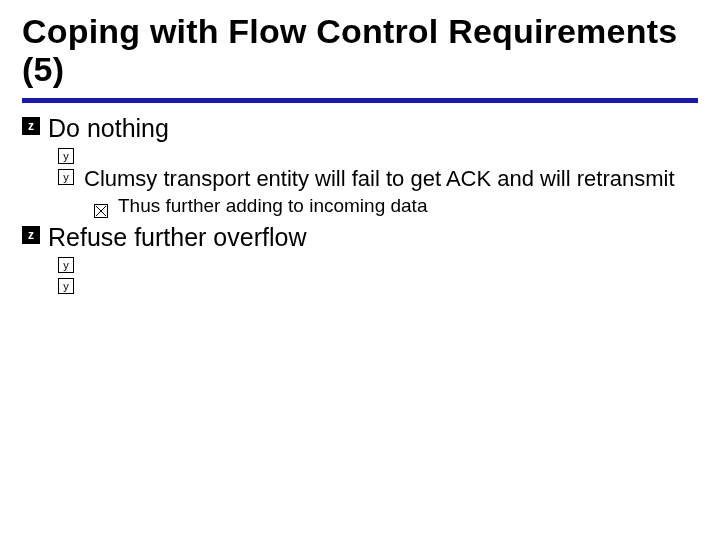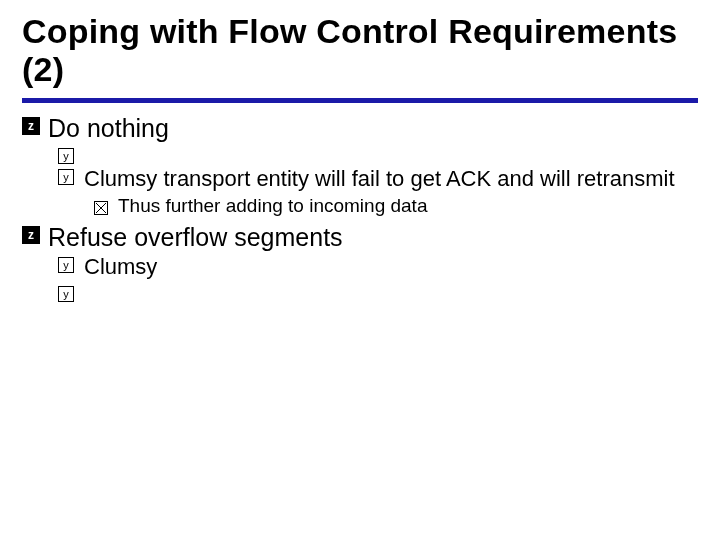--- a/index.html
+++ b/index.html
@@ -18,30 +18,30 @@
     background: #1b1aa8;
     width: 100%;
     margin-bottom: 10px;
   }
   .l1 { display: flex; align-items: flex-start; margin-top: 4px; }
   .l1 .bullet { width: 26px; flex: 0 0 26px; display: flex; justify-content: flex-start; padding-top: 4px; }
   .l1 .text { font-size: 25px; line-height: 1.2; }
   .l2 { display: flex; align-items: flex-start; margin-left: 36px; margin-top: 2px; }
   .l2 .bullet { width: 26px; flex: 0 0 26px; display: flex; justify-content: flex-start; padding-top: 3px; }
   .l2 .text { font-size: 22px; line-height: 1.22; }
-  .l3 { display: flex; align-items: center; margin-left: 72px; margin-top: 2px; }
+  .l3 { display: flex; align-items: flex-end; margin-left: 72px; margin-top: 2px; }
   .l3 .bullet { width: 24px; flex: 0 0 24px; display: flex; justify-content: flex-start; padding-top: 3px; }
   .l3 .text { font-size: 19px; line-height: 1.2; }
   svg { display: block; }
 </style>
 </head>
 <body>
 
 <div class="slide">
-  <div class="title">Coping with Flow Control Requirements (2)</div>
+  <div class="title">Coping with Flow Control Requirements (5)</div>
   <div class="rule"></div>
 
   <div class="l1">
     <span class="bullet">
       <svg width="18" height="18" viewBox="0 0 18 18">
           <rect x="0" y="0" width="18" height="18" fill="#000"></rect>
           <text x="9" y="13" text-anchor="middle" font-size="12" font-family="Arial" font-weight="bold" fill="#fff">z</text>
         </svg>
     </span>
     <span class="text">Do nothing</span>
@@ -77,31 +77,30 @@
     <span class="text">Thus further adding to incoming data</span>
   </div>
 
   <div class="l1">
     <span class="bullet">
       <svg width="18" height="18" viewBox="0 0 18 18">
           <rect x="0" y="0" width="18" height="18" fill="#000"></rect>
           <text x="9" y="13" text-anchor="middle" font-size="12" font-family="Arial" font-weight="bold" fill="#fff">z</text>
         </svg>
     </span>
-    <span class="text">Refuse overflow segments</span>
+    <span class="text">Refuse further overflow</span>
   </div>
 
   <div class="l2">
     <span class="bullet">
       <svg width="16" height="16" viewBox="0 0 16 16">
           <rect x="0.5" y="0.5" width="15" height="15" fill="#fff" stroke="#000" stroke-width="1"></rect>
           <text x="8" y="12" text-anchor="middle" font-size="11" font-family="Arial" fill="#000">y</text>
         </svg>
     </span>
-    <span class="text">Clumsy</span>
   </div>
 
   <div class="l2">
     <span class="bullet">
       <svg width="16" height="16" viewBox="0 0 16 16">
           <rect x="0.5" y="0.5" width="15" height="15" fill="#fff" stroke="#000" stroke-width="1"></rect>
           <text x="8" y="12" text-anchor="middle" font-size="11" font-family="Arial" fill="#000">y</text>
         </svg>
     </span>
   </div>

